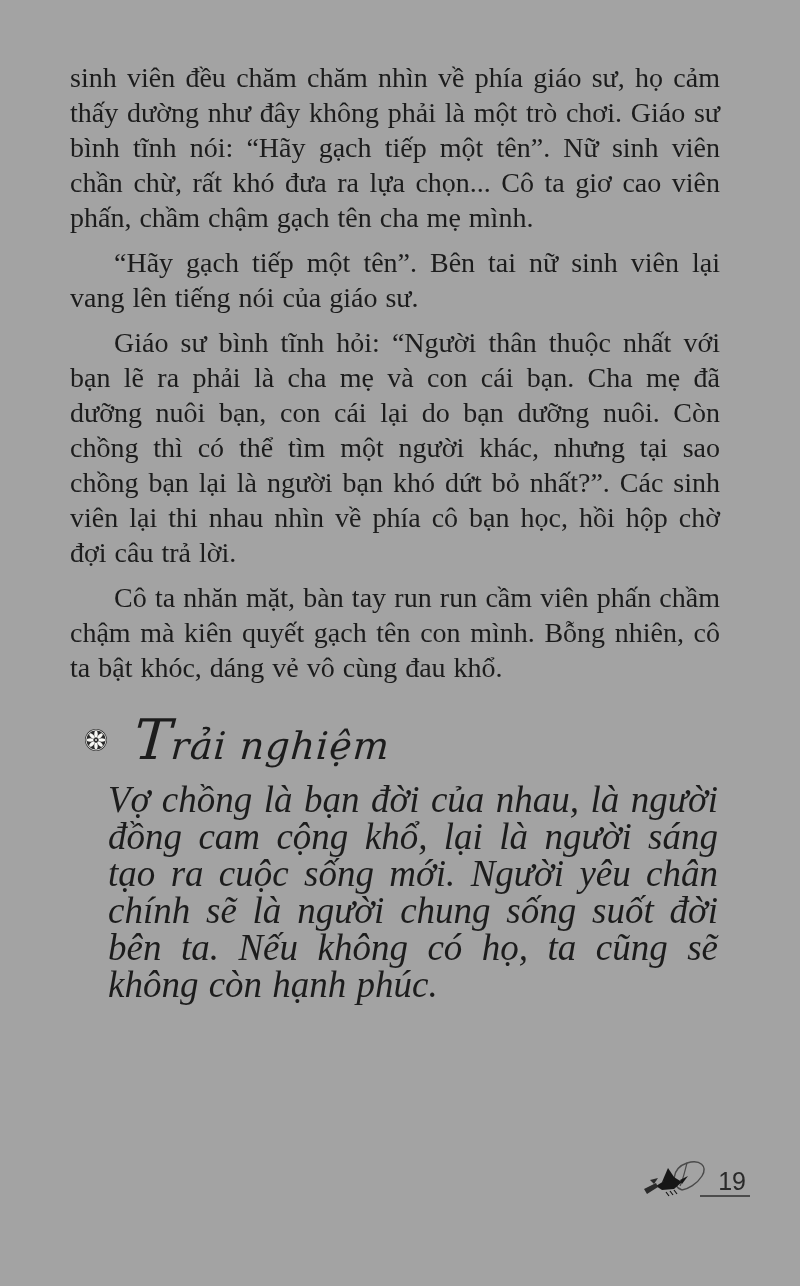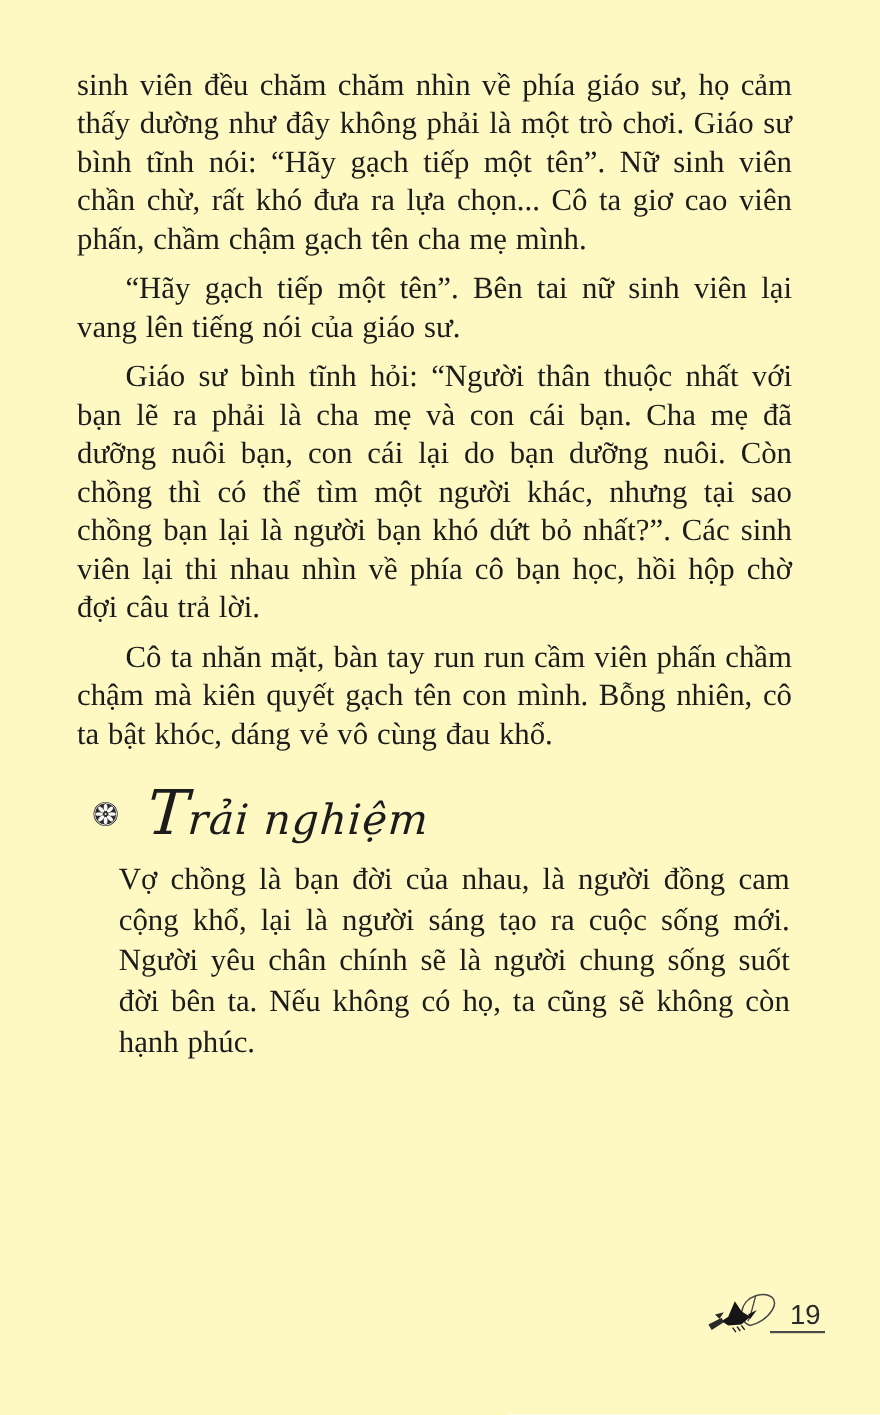--- a/index.html
+++ b/index.html
@@ -5,21 +5,21 @@
   html, body {
     margin: 0;
     padding: 0;
     background: #ffffff;
   }
   .page {
     position: relative;
     width: 800px;
     height: 1286px;
     margin: 0 auto;
-    background: #fef9c3;
+    background: #a3a3a3;
     color: #1c1c1c;
     font-family: "Liberation Serif", serif;
     overflow: hidden;
   }
   .content {
     position: absolute;
     top: 60px;
     left: 70px;
     width: 650px;
   }
@@ -54,30 +54,31 @@
     letter-spacing: 1px;
     transform: skewX(-4deg);
   }
   .exp-title::first-letter {
     font-size: 56px;
     letter-spacing: 0;
   }
   .exp-body {
     margin: 10px 0 0 38px;
     width: 610px;
-    font-size: 28px;
+    font-style: italic;
+    font-size: 37px;
     line-height: 37px;
     text-align: justify;
     word-spacing: 1px;
   }
   
   .footer {
     position: absolute;
     right: 50px;
-    bottom: 74px;
+    bottom: 89px;
     display: flex;
     align-items: flex-end;
   }
   .bird-icon {
     width: 74px;
     height: 46px;
     margin-right: -16px;
     margin-bottom: -5px;
   }
   .page-num-wrap {

